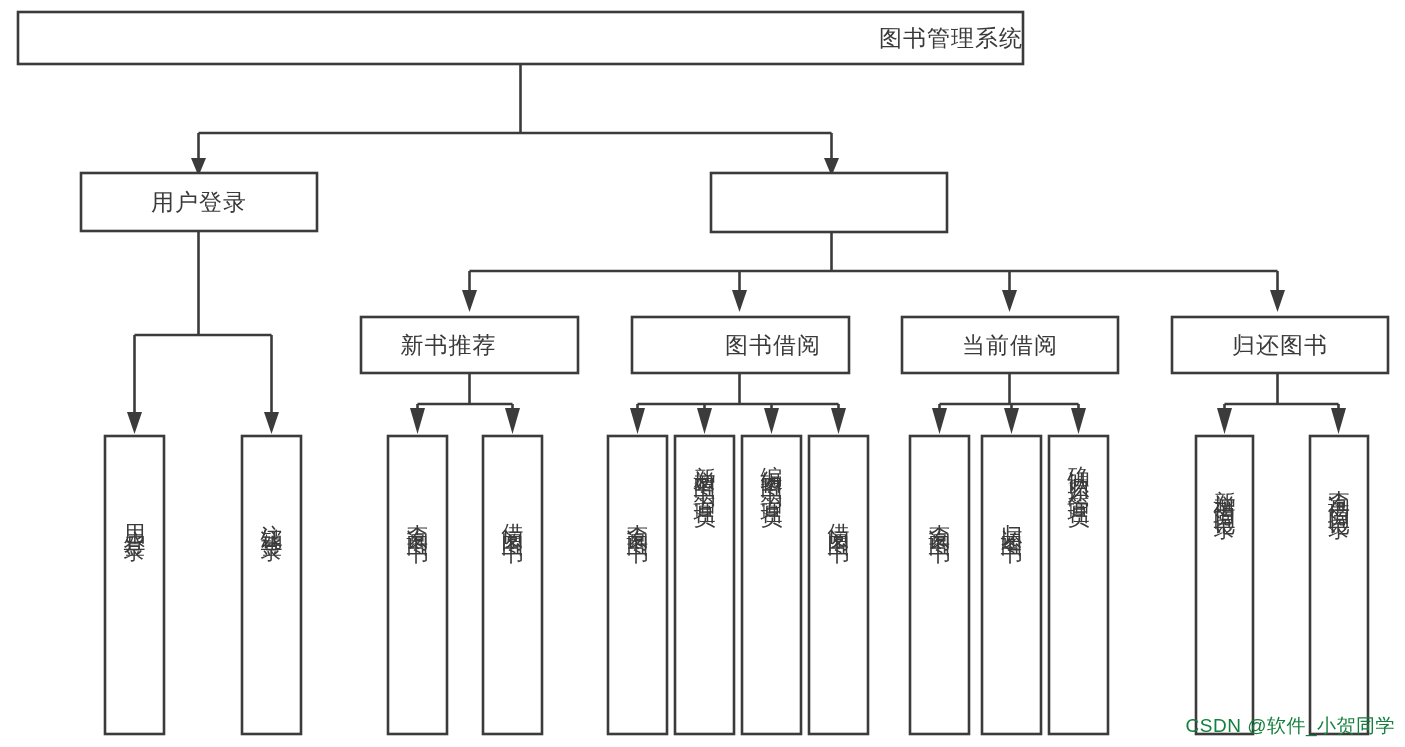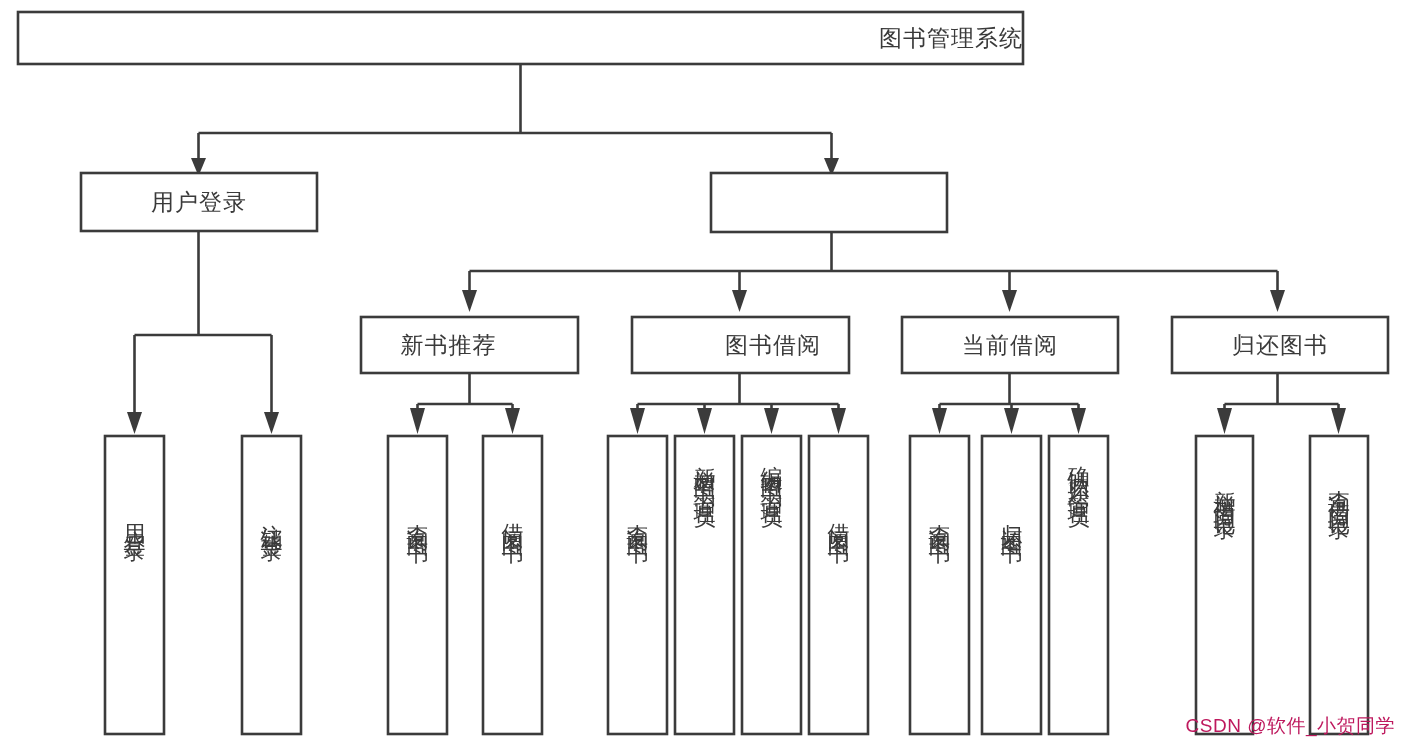--- a/index.html
+++ b/index.html
@@ -71,21 +71,21 @@
     color: #3a3a3a;
     letter-spacing: 1px;
     white-space: nowrap;
   }
   #watermark {
     position: absolute;
     right: 10px;
     bottom: 8px;
     font-family: "Liberation Sans", "DejaVu Sans", sans-serif;
     font-size: 19px;
-    color: #be185d;
+    color: #15803d;
     letter-spacing: 0.5px;
     white-space: nowrap;
     pointer-events: none;
   }
 </style>
 </head>
 <body>
 
 <div id="diagram-root">
 

